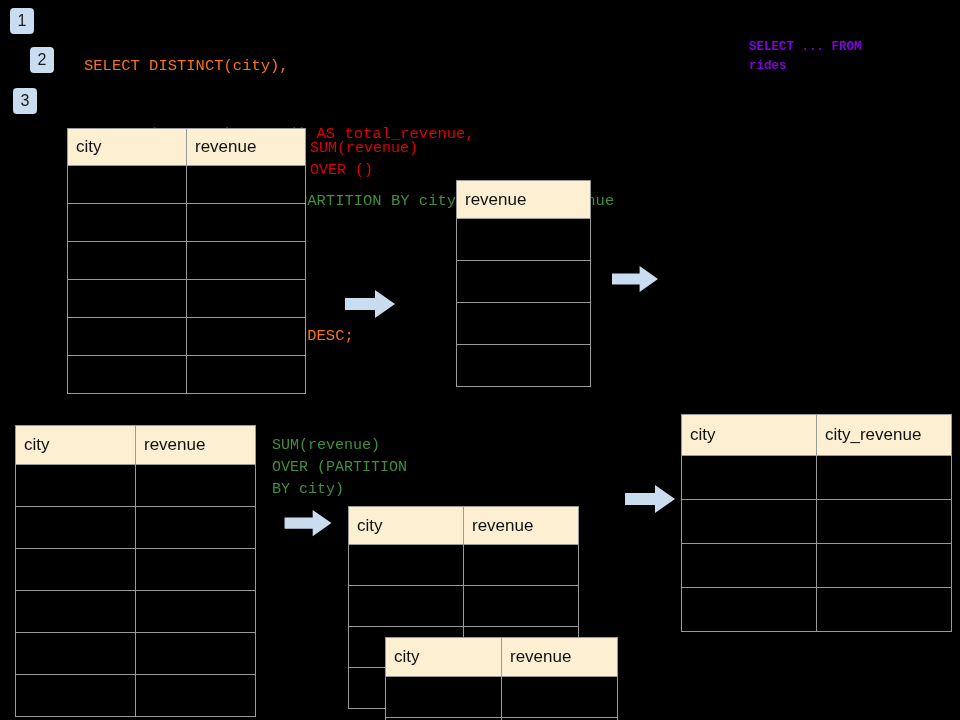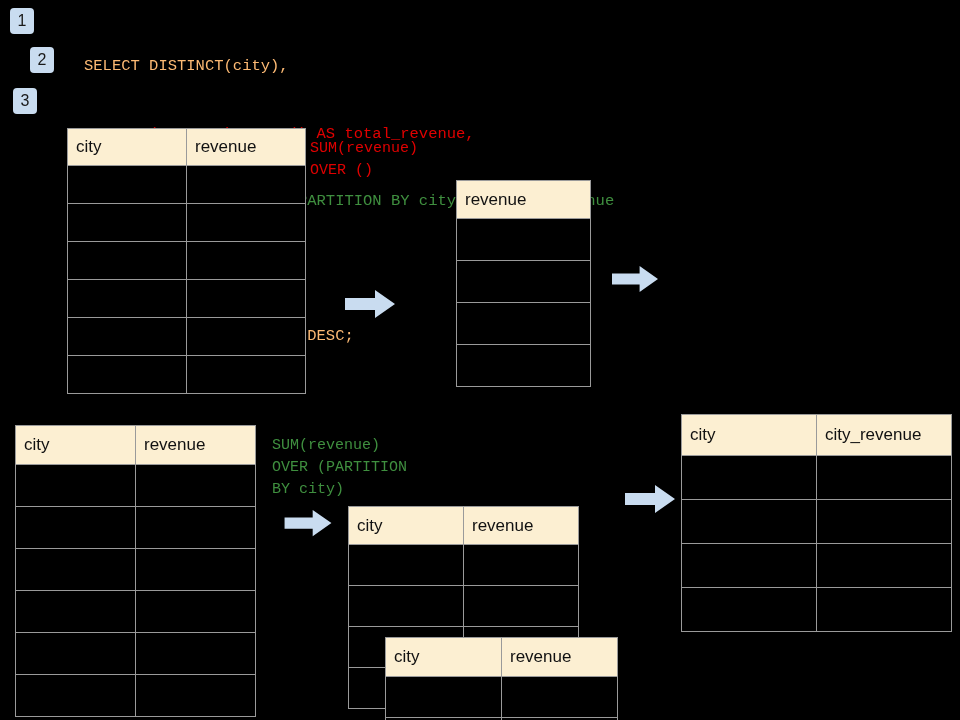--- a/index.html
+++ b/index.html
@@ -34,21 +34,21 @@
   
   .sql-block {
     position: absolute;
     font-family: "Liberation Mono", monospace;
     font-size: 15.5px;
     line-height: 22.5px;
     white-space: pre;
     letter-spacing: 0px;
   }
   .sql-line { white-space: pre; }
-  .c-purple { color: #fdba74; }
+  .c-purple { color: #f97316; }
   .c-red    { color: #e00000; }
   .c-green  { color: #3f8f3f; }
 
   .sql-aside {
     position: absolute;
     font-family: "Liberation Mono", monospace;
     font-size: 12.5px;
     line-height: 19px;
     white-space: pre;
     color: #8000e0;
@@ -103,20 +103,22 @@
   <div class="step-badge" style="left:13px;  top:88px;">3</div>
 
   <div class="sql-block" style="left:84px; top:10px;">
     <div class="sql-line c-purple">SELECT DISTINCT(city),</div>
     <div class="sql-line c-red">    SUM(revenue) OVER () AS total_revenue,</div>
     <div class="sql-line c-green">    SUM(revenue) OVER (PARTITION BY city) as city_revenue</div>
     <div class="sql-line c-purple">  FROM rides</div>
     <div class="sql-line c-purple">  ORDER by city_revenue DESC;</div>
   </div>
 
+  <div class="sql-aside" style="left:749px; top:38px;">SELECT ... FROM
+rides</div>
 
   <div class="annot c-red" style="left:310px; top:138px;">SUM(revenue)
 OVER ()</div>
 
   <div class="annot c-green" style="left:272px; top:435px;">SUM(revenue)
 OVER (PARTITION
 BY city)</div>
 
   <table class="tbl" style="left:67px; top:128px; width:238px;">
     <colgroup>

